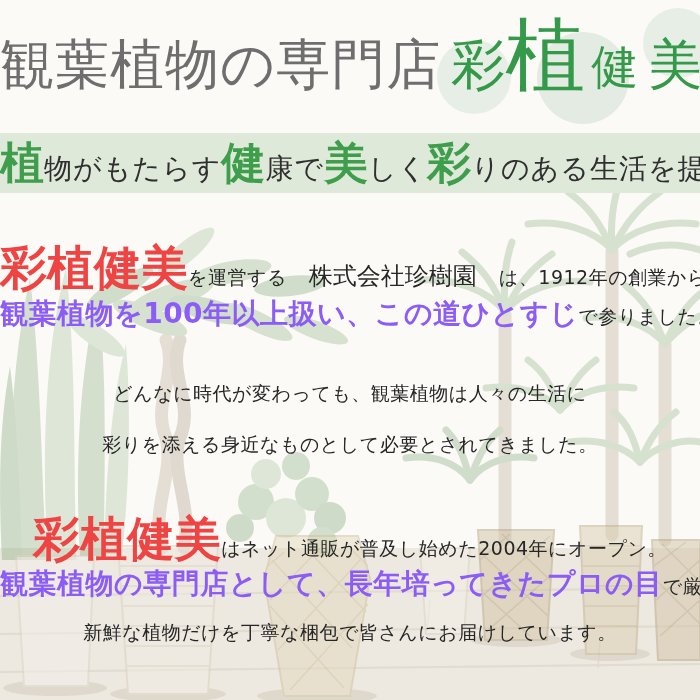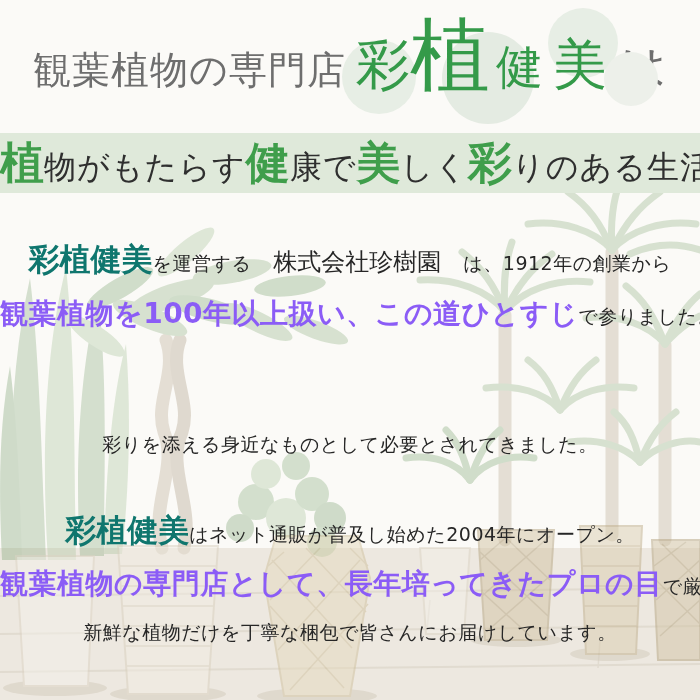--- a/index.html
+++ b/index.html
@@ -3,48 +3,48 @@
 <meta charset="utf-8">
 <style>
   * { margin:0; padding:0; box-sizing:border-box; }
   html,body { width:700px; height:700px; }
   body { font-family:"DejaVu Sans", sans-serif; }
   .banner { position:relative; width:700px; height:700px; background:#fbfaf7; overflow:hidden; }
   .bg-svg { position:absolute; inset:0; width:700px; height:700px; }
 
   
   .header { position:absolute; top:16px; left:0; width:100%; text-align:center; line-height:1; white-space:nowrap; }
-  .shop-type { font-size:38px; color:#6e6e6e; letter-spacing:1px; vertical-align:baseline; margin-right:10px; }
+  .shop-type { font-size:54px; color:#6e6e6e; letter-spacing:1px; vertical-align:baseline; margin-right:10px; }
   .brand { position:relative; display:inline-block; vertical-align:baseline; }
   .brand .bk { position:relative; z-index:1; font-family:"DejaVu Serif", serif; color:#349a49; font-weight:500; vertical-align:baseline; }
   .bk0 { font-size:54px; }
   .bk1 { font-size:80px; }
   .bk2 { font-size:47px; margin-left:6px; }
   .bk3 { font-size:54px; margin-left:10px; }
   .circle { position:absolute; border-radius:50%; background:#e7eee5; z-index:0; }
   .c1 { width:74px; height:74px; left:-14px; top:24px; }
   .c2 { width:92px; height:92px; left:86px; top:16px; background:#e4ebe2; }
   .c3 { width:70px; height:70px; left:192px; top:-8px; }
   .c4 { width:54px; height:54px; left:248px; top:36px; background:#edf0ea; }
   .romaji-row { position:absolute; left:0; right:0; bottom:-22px; display:flex; z-index:1; }
   .romaji-row span { color:#3aa04e; font-size:15px; letter-spacing:1px; font-weight:500; text-align:center; }
   .r0 { flex:0 0 58px; } .r1 { flex:0 0 86px; } .r2 { flex:0 0 52px; } .r3 { flex:0 0 60px; }
   .particle { font-size:47px; color:#6e6e6e; margin-left:12px; vertical-align:baseline; }
 
   
   .band { position:absolute; top:133px; left:0; width:100%; height:60px; background:#dfe9da;
           text-align:center; line-height:60px; white-space:nowrap; }
   .tg-big { font-size:44px; color:#3f9e4b; font-weight:700; vertical-align:baseline; }
-  .tg-n { font-size:32px; color:#2f2f2f; font-weight:500; letter-spacing:1px; vertical-align:baseline; }
+  .tg-n { font-size:28px; color:#2f2f2f; font-weight:500; letter-spacing:1px; vertical-align:baseline; }
 
   
   .line { position:absolute; left:0; width:100%; text-align:center; line-height:1; white-space:nowrap; }
   .t  { font-size:19px; color:#262626; font-weight:500; letter-spacing:0.5px; }
   .t-sm { font-size:24px; color:#262626; font-weight:500; margin:0 22px; }
-  .brand-inline { font-family:"DejaVu Serif", serif; font-size:31px; color:#0f766e; font-weight:600; }
+  .brand-inline { font-family:"DejaVu Serif", serif; font-size:47px; color:#ef4444; font-weight:600; }
   .green-b { font-size:28px; color:#8b5cf6; font-weight:700; letter-spacing:0.5px; }
   #p1l1 { top:244px; } #p1l2 { top:300px; }
   #p2l1 { top:384px; } #p2l2 { top:435px; }
   #p3l1 { top:515px; } #p3l2 { top:570px; } #p3l3 { top:623px; }
 </style>
 </head>
 <body>
 
 <div class="banner">
 
@@ -191,20 +191,23 @@
     <span class="tg-big">植</span><span class="tg-n">物がもたらす</span><span class="tg-big">健</span><span class="tg-n">康で</span><span class="tg-big">美</span><span class="tg-n">しく</span><span class="tg-big">彩</span><span class="tg-n">りのある生活を提案します</span>
   </div>
 
   <div class="line" id="p1l1">
     <span class="brand-inline">彩植健美</span><span class="t">を運営する</span><span class="t-sm">株式会社珍樹園</span><span class="t">は、1912年の創業から</span>
   </div>
   <div class="line" id="p1l2">
     <span class="green-b">観葉植物を100年以上扱い、この道ひとすじ</span><span class="t">で参りました。</span>
   </div>
 
+  <div class="line" id="p2l1">
+    <span class="t">どんなに時代が変わっても、観葉植物は人々の生活に</span>
+  </div>
   <div class="line" id="p2l2">
     <span class="t">彩りを添える身近なものとして必要とされてきました。</span>
   </div>
 
   <div class="line" id="p3l1">
     <span class="brand-inline">彩植健美</span><span class="t">はネット通販が普及し始めた2004年にオープン。</span>
   </div>
   <div class="line" id="p3l2">
     <span class="green-b">観葉植物の専門店として、長年培ってきたプロの目</span><span class="t">で厳選した</span>
   </div>

